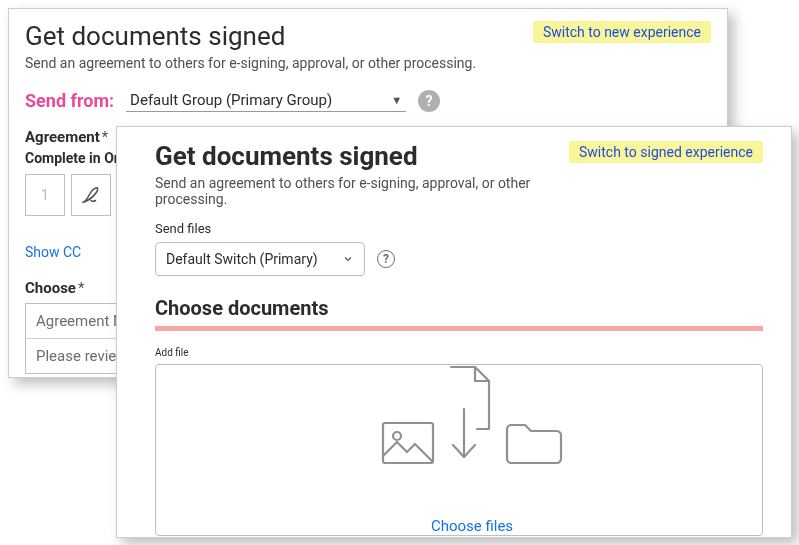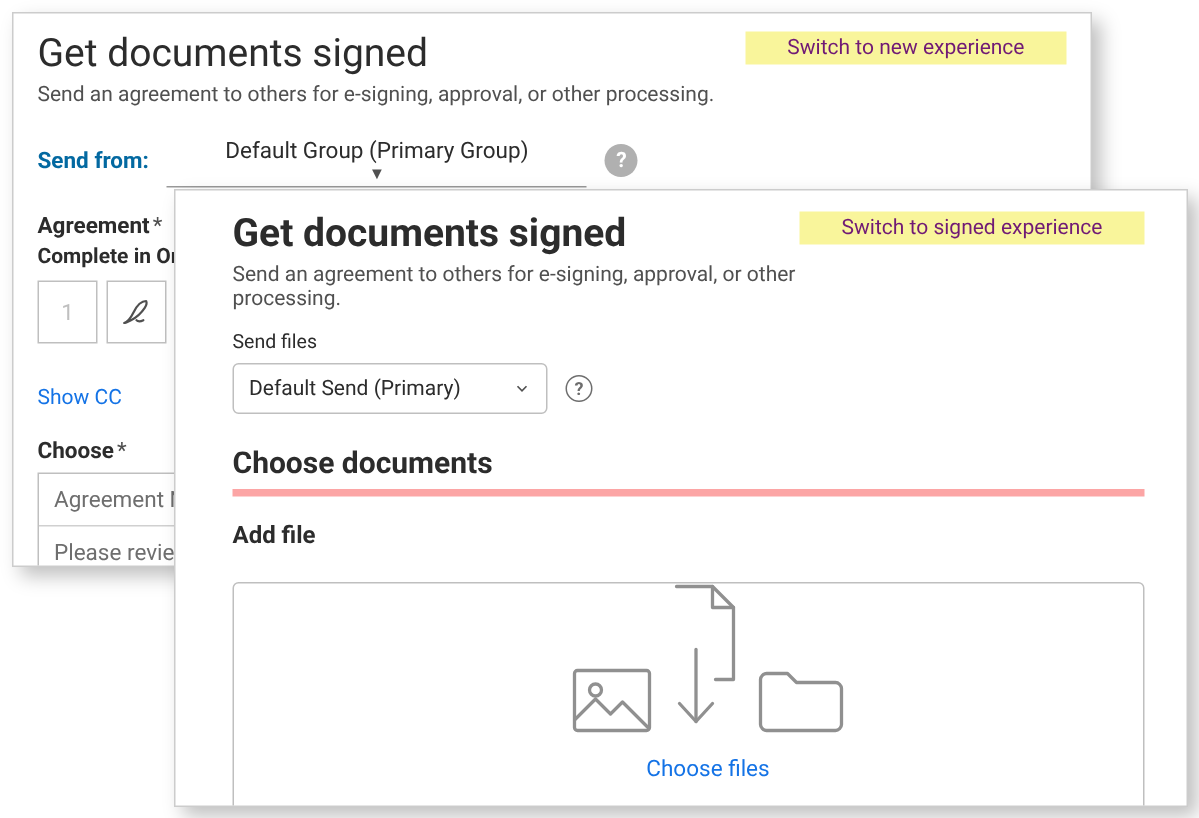--- a/index.html
+++ b/index.html
@@ -3,24 +3,24 @@
 <meta charset="utf-8">
 <style>
   * { box-sizing: border-box; margin: 0; padding: 0; }
   body { font-family: -apple-system, BlinkMacSystemFont, "Segoe UI", Roboto, Arial, sans-serif; background: #fff; width: 799px; height: 545px; position: relative; overflow: hidden; color: #2c2c2c; }
   
   
   .classic-panel { position: absolute; top: 8px; left: 8px; width: 720px; height: 370px; background: #fff; border: 1px solid #ccc; box-shadow: 6px 6px 12px rgba(0,0,0,0.25); padding: 12px 16px 16px 16px; overflow: hidden;}
   .classic-header { display:flex; justify-content: space-between; align-items: flex-start; }
   .classic-title { font-size: 26px; font-weight: 400; color:#2c2c2c; margin-bottom: 4px;}
   .classic-sub { font-size: 14px; color:#505050; margin-bottom: 18px;}
-  .switch-pill { background:#f9f59b; padding: 3px 28px; font-size: 14px; color:#701a75; white-space: nowrap;}
+  .switch-pill { background:#f9f59b; padding: 3px 10px; font-size: 14px; color:#1d4ed8; white-space: nowrap;}
   .classic-row { display:flex; align-items:center; gap:12px; margin-bottom:16px;}
-  .classic-label { font-size:15px; font-weight:700; color:#0369a1;}
-  .classic-select { display:flex; align-items:center; justify-content:space-between; width:280px; border-bottom:1px solid #999; padding:2px 4px; font-size:15px; color:#2c2c2c;flex-direction:column;}
+  .classic-label { font-size:18px; font-weight:700; color:#ec4899;}
+  .classic-select { display:flex; align-items:center; justify-content:space-between; width:280px; border-bottom:1px solid #999; padding:2px 4px; font-size:15px; color:#2c2c2c;}
   .classic-caret { font-size:11px; color:#505050;}
   .help-circle { width:22px; height:22px; border-radius:50%; background:#b0b0b0; color:#fff; display:flex; align-items:center; justify-content:center; font-size:14px; font-weight:700;}
   .recipients-label { font-size:15px; font-weight:700; margin-bottom:4px;}
   .asterisk { color:#505050; font-weight:400; margin-left:2px;}
   .complete-order { font-size:14px; font-weight:700; color:#2c2c2c; margin-bottom:8px;}
   .order-row { display:flex; gap:6px;}
   .order-box { width:40px; height:42px; border:1px solid #bfbfbf; display:flex; align-items:center; justify-content:center; color:#bfbfbf; font-size:15px;}
   .pen-box { width:40px; height:42px; border:1px solid #bfbfbf; display:flex; align-items:center; justify-content:center;}
   .show-cc { color:#1473e6; font-size:14px; margin-top:28px; display:inline-block;}
   .message-label { font-size:15px; font-weight:700; margin-top:18px; margin-bottom:6px;}
@@ -31,22 +31,22 @@
   
   .new-panel { position:absolute; top:126px; left:116px; width:676px; height:412px; background:#fff; border:1px solid #ccc; box-shadow: 6px 6px 12px rgba(0,0,0,0.25); padding:14px 28px 18px 38px; overflow:hidden;}
   .new-header { display:flex; justify-content:space-between; align-items:flex-start;}
   .new-title { font-size:26px; font-weight:700; color:#2c2c2c; margin-bottom:4px;}
   .new-sub { font-size:14px; color:#505050; margin-bottom:14px;}
   .send-label { font-size:13px; color:#2c2c2c; margin-bottom:6px;}
   .send-row { display:flex; align-items:center; gap:12px; margin-bottom:20px;}
   .new-select { width:210px; height:34px; border:1px solid #bfbfbf; border-radius:4px; display:flex; align-items:center; justify-content:space-between; padding:0 10px; font-size:14px; color:#2c2c2c;}
   .help-outline { width:18px; height:18px; border-radius:50%; border:1.6px solid #6e6e6e; color:#6e6e6e; display:flex; align-items:center; justify-content:center; font-size:12px; font-weight:700;}
   .choose-title { font-size:20px; font-weight:700; color:#2c2c2c; padding-bottom:6px; border-bottom:5px solid #fca5a5; margin-bottom:16px;}
-  .addfile-label { font-size:16px; color:#2c2c2c; margin-bottom:22px;font-weight:bold;}
-  .dropzone { border:1px solid #bfbfbf; border-radius:4px; height:172px; display:flex; flex-direction:column; align-items:center; justify-content:flex-start; gap:14px;padding-left:26px;}
+  .addfile-label { font-size:10px; color:#2c2c2c; margin-bottom:6px;}
+  .dropzone { border:1px solid #bfbfbf; border-radius:4px; height:172px; display:flex; flex-direction:column; align-items:center; justify-content:space-between; gap:14px;padding-left:26px;}
   .icons-row { display:flex; align-items:flex-end; gap:10px;}
   .choose-link { color:#1473e6; font-size:15px;}
   svg { display:block; }
 </style>
 </head>
 <body>
 
 <div class="classic-panel">
   <div class="classic-header">
     <div>
@@ -95,21 +95,21 @@
     <div>
       <div class="new-title">Get documents signed</div>
       <div class="new-sub">Send an agreement to others for e-signing, approval, or other processing.</div>
     </div>
     <div class="switch-pill">Switch to signed experience</div>
   </div>
 
   <div class="send-label">Send files</div>
   <div class="send-row">
     <div class="new-select">
-      <span>Default Send (Primary)</span>
+      <span>Default Switch (Primary)</span>
       <svg width="12" height="12" viewBox="0 0 24 24" fill="none" stroke="#505050" stroke-width="2.2">
           <polyline points="6 9 12 15 18 9"></polyline>
         </svg>
     </div>
     <div class="help-outline">?</div>
   </div>
 
   <div class="choose-title">Choose documents</div>
 
   <div class="addfile-label">Add file</div>

